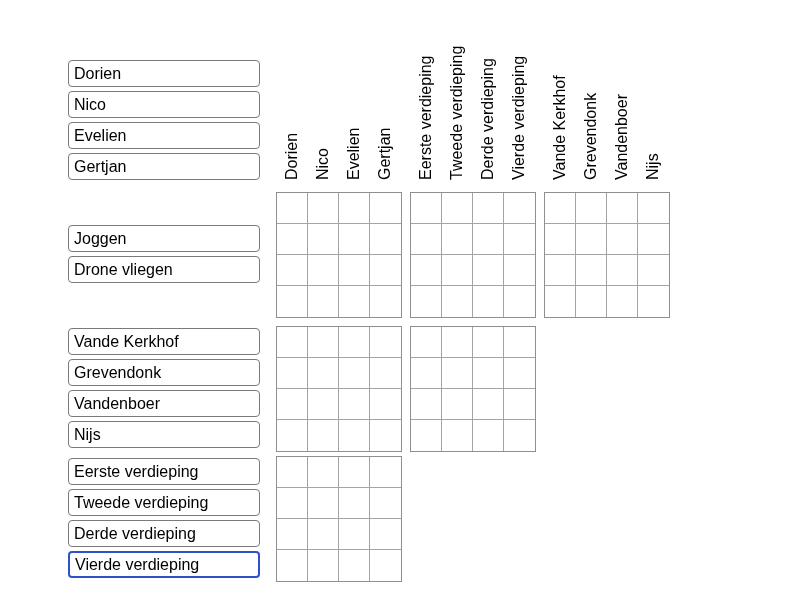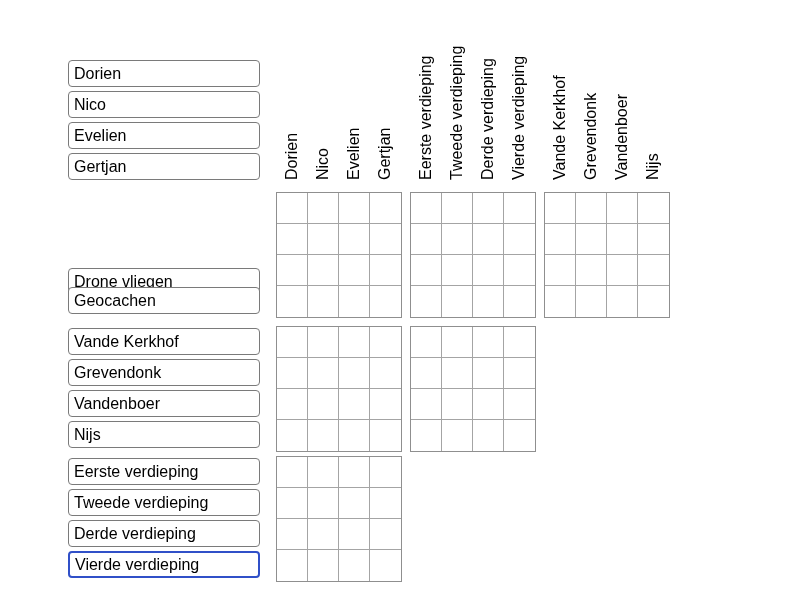--- a/index.html
+++ b/index.html
@@ -67,22 +67,22 @@
 </head>
 <body>
 
 <div id="canvas">
 
   <input class="label-input" style="top: 60px;" value="Dorien">
   <input class="label-input" style="top: 91px;" value="Nico">
   <input class="label-input" style="top: 122px;" value="Evelien">
   <input class="label-input" style="top: 153px;" value="Gertjan">
 
-  <input class="label-input" style="top: 268px;" value="Drone vliegen">
-  <input class="label-input" style="top: 287px;" value="Geocachen">
+  <input class="label-input" style="top: 225px;" value="Joggen">
+  <input class="label-input" style="top: 256px;" value="Drone vliegen">
 
   <input class="label-input" style="top: 328px;" value="Vande Kerkhof">
   <input class="label-input" style="top: 359px;" value="Grevendonk">
   <input class="label-input" style="top: 390px;" value="Vandenboer">
   <input class="label-input" style="top: 421px;" value="Nijs">
 
   <input class="label-input" style="top: 458px;" value="Eerste verdieping">
   <input class="label-input" style="top: 489px;" value="Tweede verdieping">
   <input class="label-input" style="top: 520px;" value="Derde verdieping">
   <input class="label-input focused" style="top: 551px;" value="Vierde verdieping">

